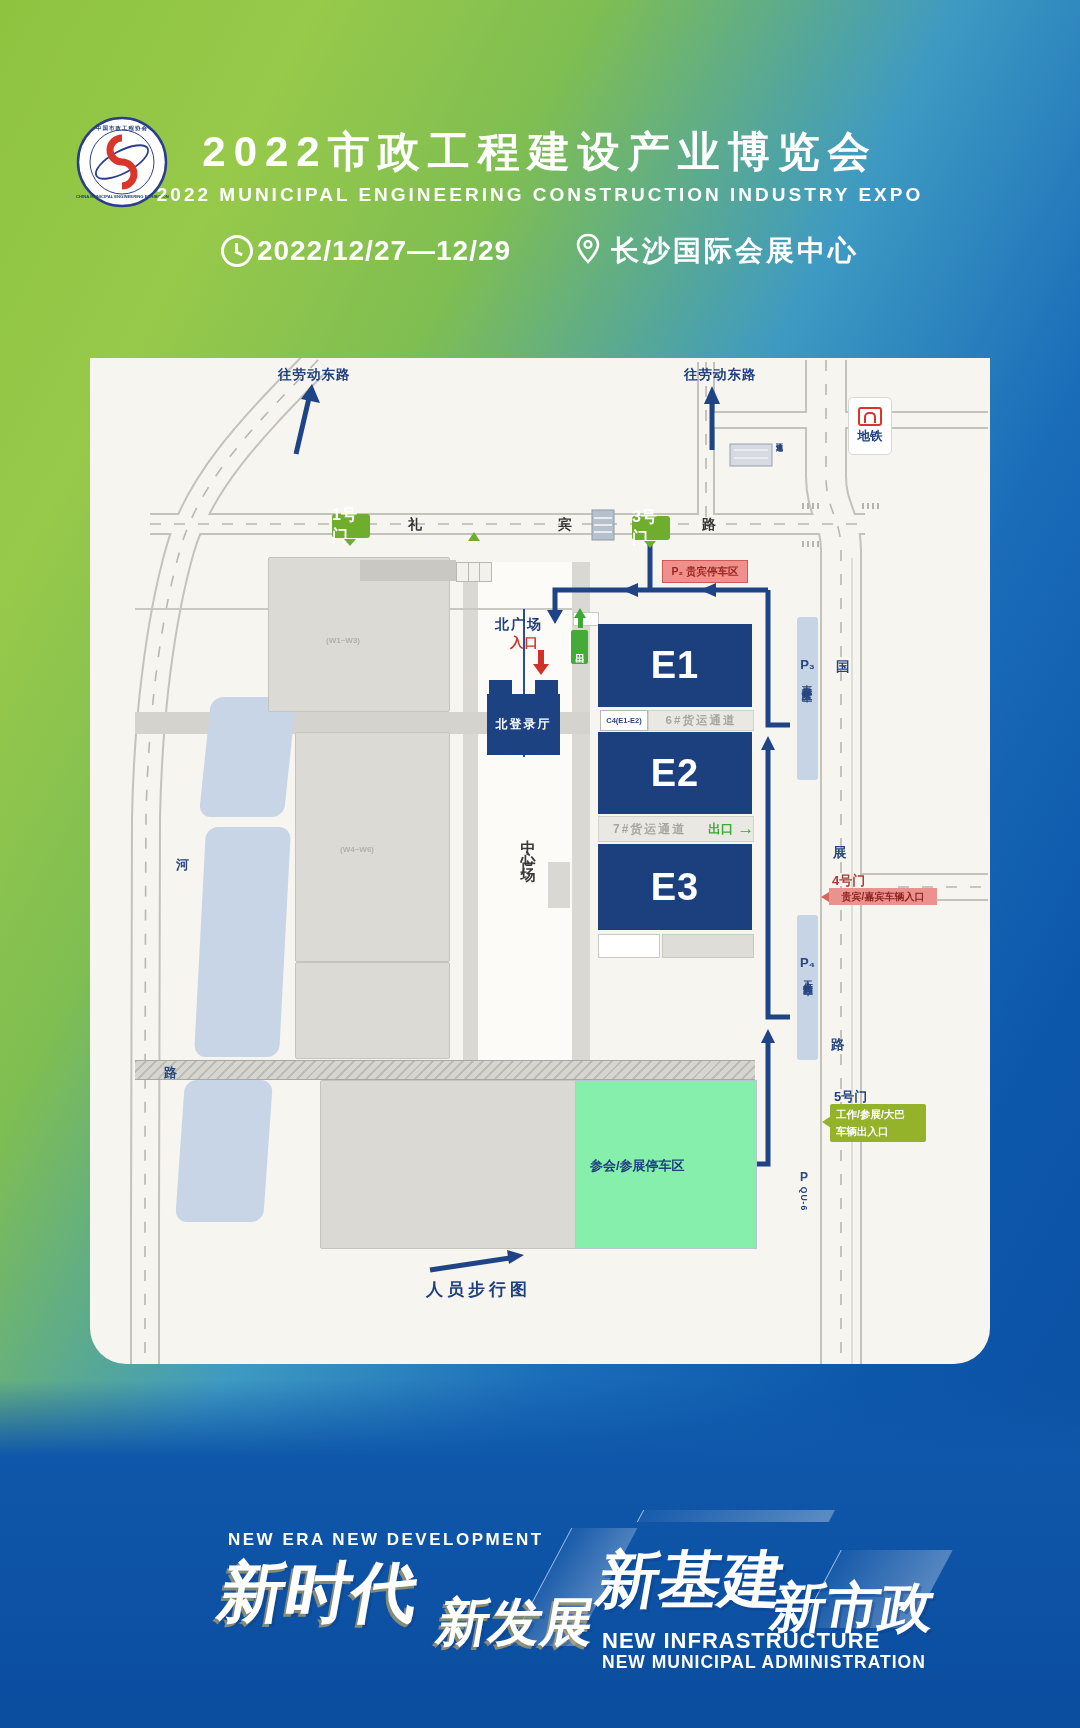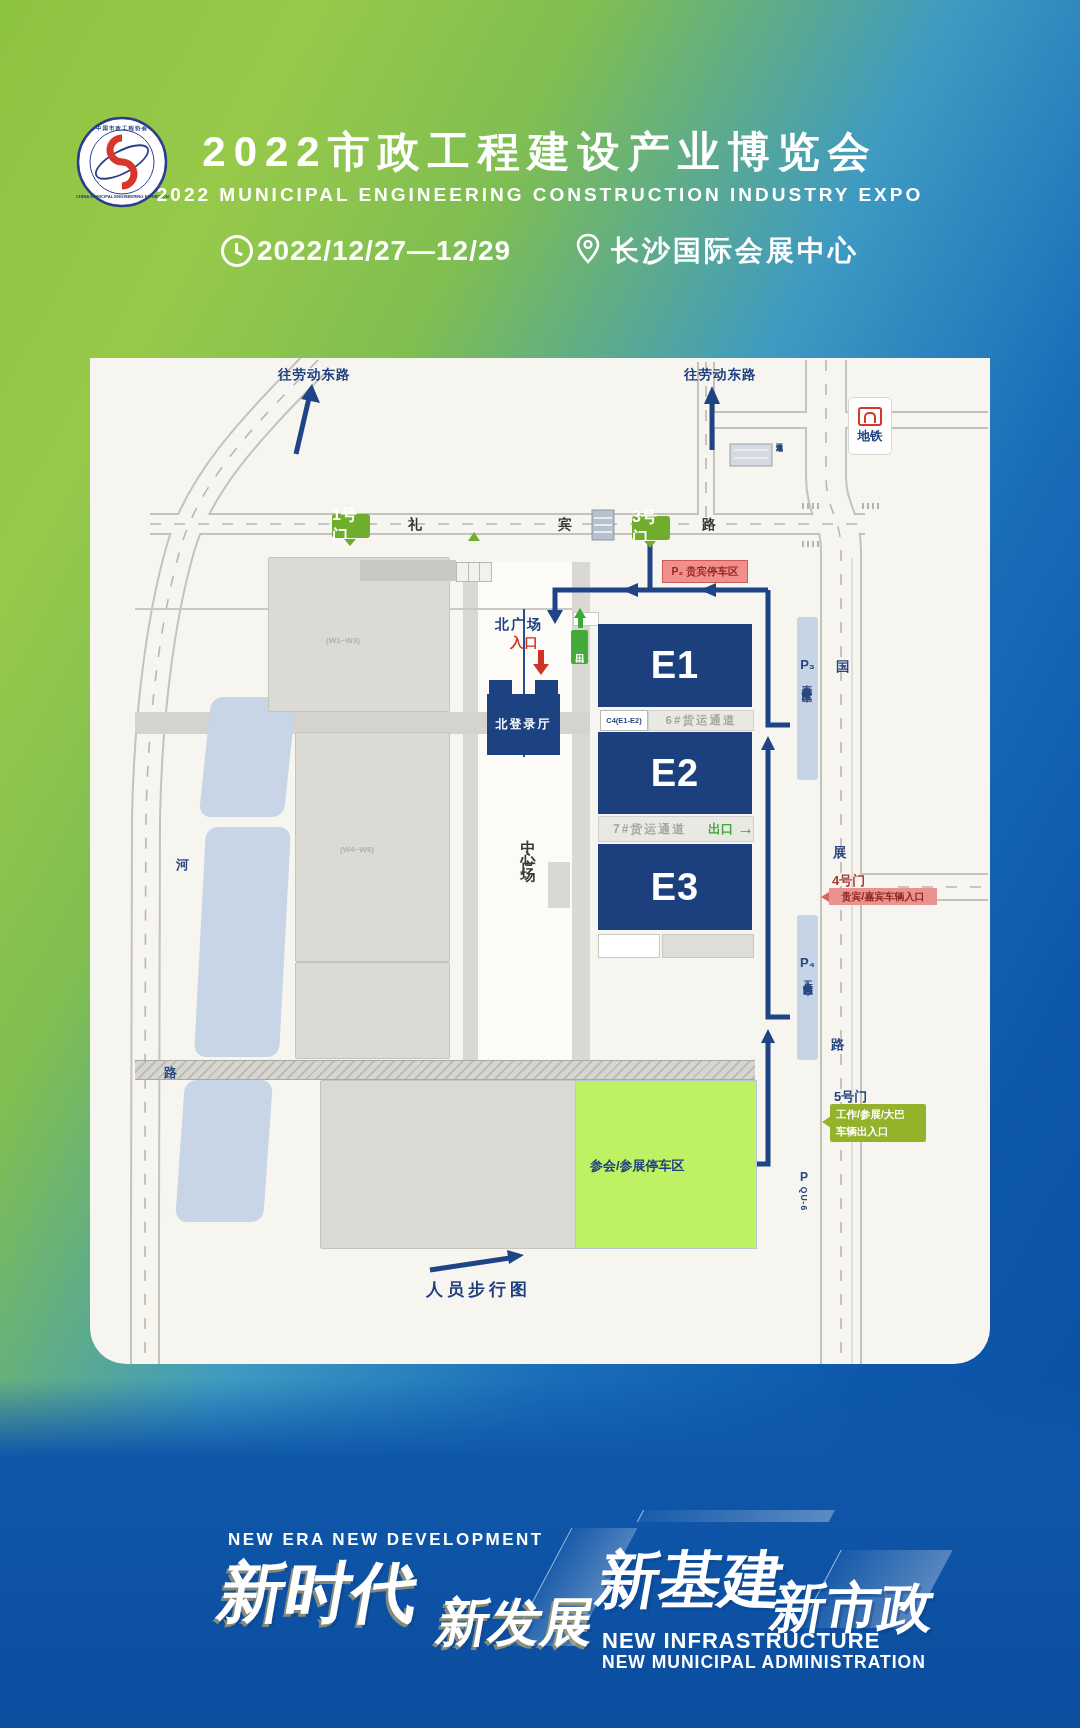--- a/index.html
+++ b/index.html
@@ -166,21 +166,21 @@
       <div class="blob" style="left:90px;top:722px;width:88px;height:142px;transform:skewX(-4deg)"></div>
 
       <div class="grayblock" style="left:178px;top:199px;width:180px;height:153px"></div>
       <div class="grayblock" style="left:205px;top:374px;width:153px;height:228px"></div>
       <div class="grayblock" style="left:205px;top:604px;width:153px;height:95px"></div>
       <span class="t" style="left:236px;top:278px;font-size:8px;color:#b2b1ac">(W1~W3)</span>
       <span class="t" style="left:250px;top:487px;font-size:8px;color:#b2b1ac">(W4~W6)</span>
 
       <div class="hatch" style="left:45px;top:702px;width:620px;height:18px"></div>
       <div class="grayblock" style="left:230px;top:722px;width:255px;height:167px;background:#dad9d4"></div>
-      <div class="abs" style="left:485px;top:722px;width:180px;height:167px;background:#bef264;border:1px solid #b9c6d8">
+      <div class="abs" style="left:485px;top:722px;width:180px;height:167px;background:#86efac;border:1px solid #b9c6d8">
         <span class="t navy" style="left:14px;top:76px;font-size:13px">参会/参展停车区</span>
       </div>
 
       <div class="t vt" style="left:428px;top:470px;height:130px;font-size:15px;color:#3a3a3a;letter-spacing:9px">中心广场</div>
       <div class="abs" style="left:433px;top:251px;width:2px;height:148px;background:#2a4f8f"></div>
 
       <div class="abs" style="left:397px;top:322px;width:73px;height:75px">
         <div class="abs" style="left:2px;top:0;width:23px;height:16px;background:#1d4282"></div>
         <div class="abs" style="left:48px;top:0;width:23px;height:16px;background:#1d4282"></div>
         <div class="abs" style="left:0;top:14px;width:73px;height:61px;background:#1d4282;display:flex;align-items:center;justify-content:center">

